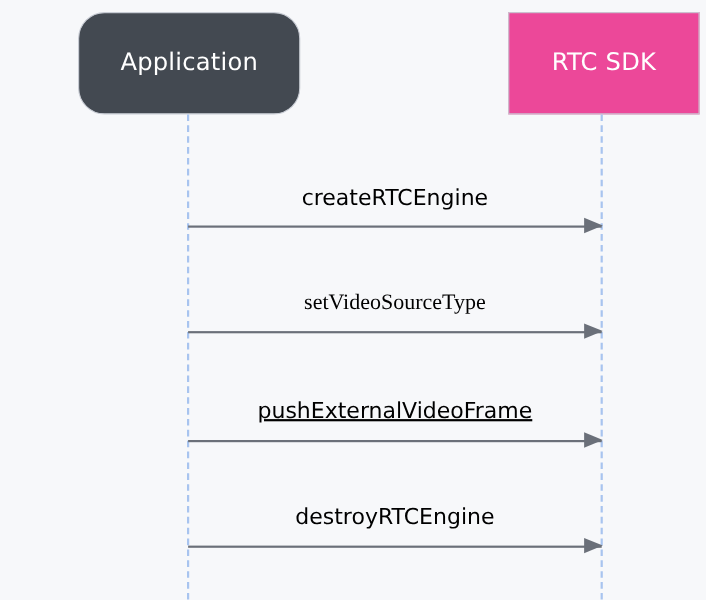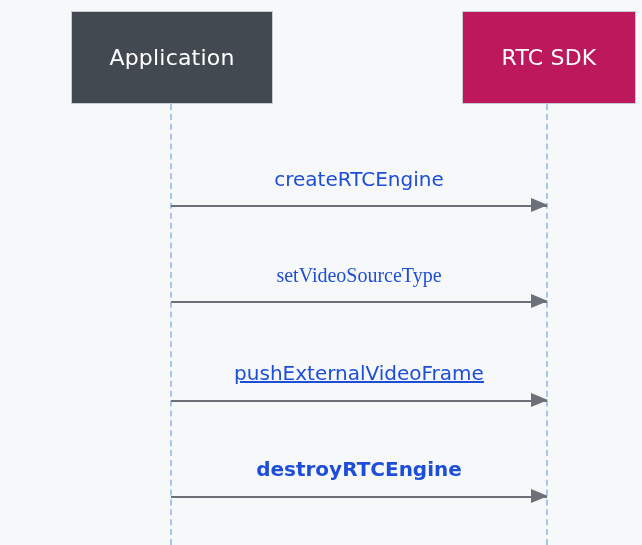--- a/index.html
+++ b/index.html
@@ -30,27 +30,28 @@
     font-family: "DejaVu Sans", "Liberation Sans", sans-serif;
     letter-spacing: 0.2px;
     line-height: 1;
   }
   #participant-box-application {
     left: 71px;
     top: 11px;
     width: 202px;
     height: 93px;
     background: #434951;
+    border-radius: 24px;
   }
   #participant-box-rtcsdk {
     left: 462px;
     top: 11px;
     width: 174px;
     height: 93px;
-    background: #be185d;
+    background: #ec4899;
   }
   .lifeline {
     position: absolute;
     top: 104px;
     height: 441px;
     width: 0;
     border-left: 2px dashed #a8c4ef;
   }
   #lifeline-application { left: 170px; }
   #lifeline-rtcsdk { left: 546px; }
@@ -77,34 +78,34 @@
     height: 0;
     border-top: 7px solid transparent;
     border-bottom: 7px solid transparent;
     border-left: 17px solid #6b7079;
   }
   .message-label {
     position: absolute;
     left: 0;
     width: 376px;
     text-align: center;
-    color: #1d4ed8;
+    color: #000000;
     font-size: 20px;
     font-family: "DejaVu Sans", "Liberation Sans", sans-serif;
     line-height: 1;
     white-space: nowrap;
   }
   #message-0 { top: 205px; }
   #message-0 .message-label { top: -36px; }
   #message-1 { top: 301px; }
   #message-1 .message-label { top: -36px; font-family: Liberation Serif, serif; }
   #message-2 { top: 400px; }
   #message-2 .message-label { top: -37px; text-decoration: underline; }
   #message-3 { top: 496px; }
-  #message-3 .message-label { top: -37px; font-weight: bold; }
+  #message-3 .message-label { top: -37px; }
 </style>
 </head>
 <body>
 
 <div id="diagram">
 
   <div class="participant-box" id="participant-box-application">
     <span>Application</span>
   </div>
 

